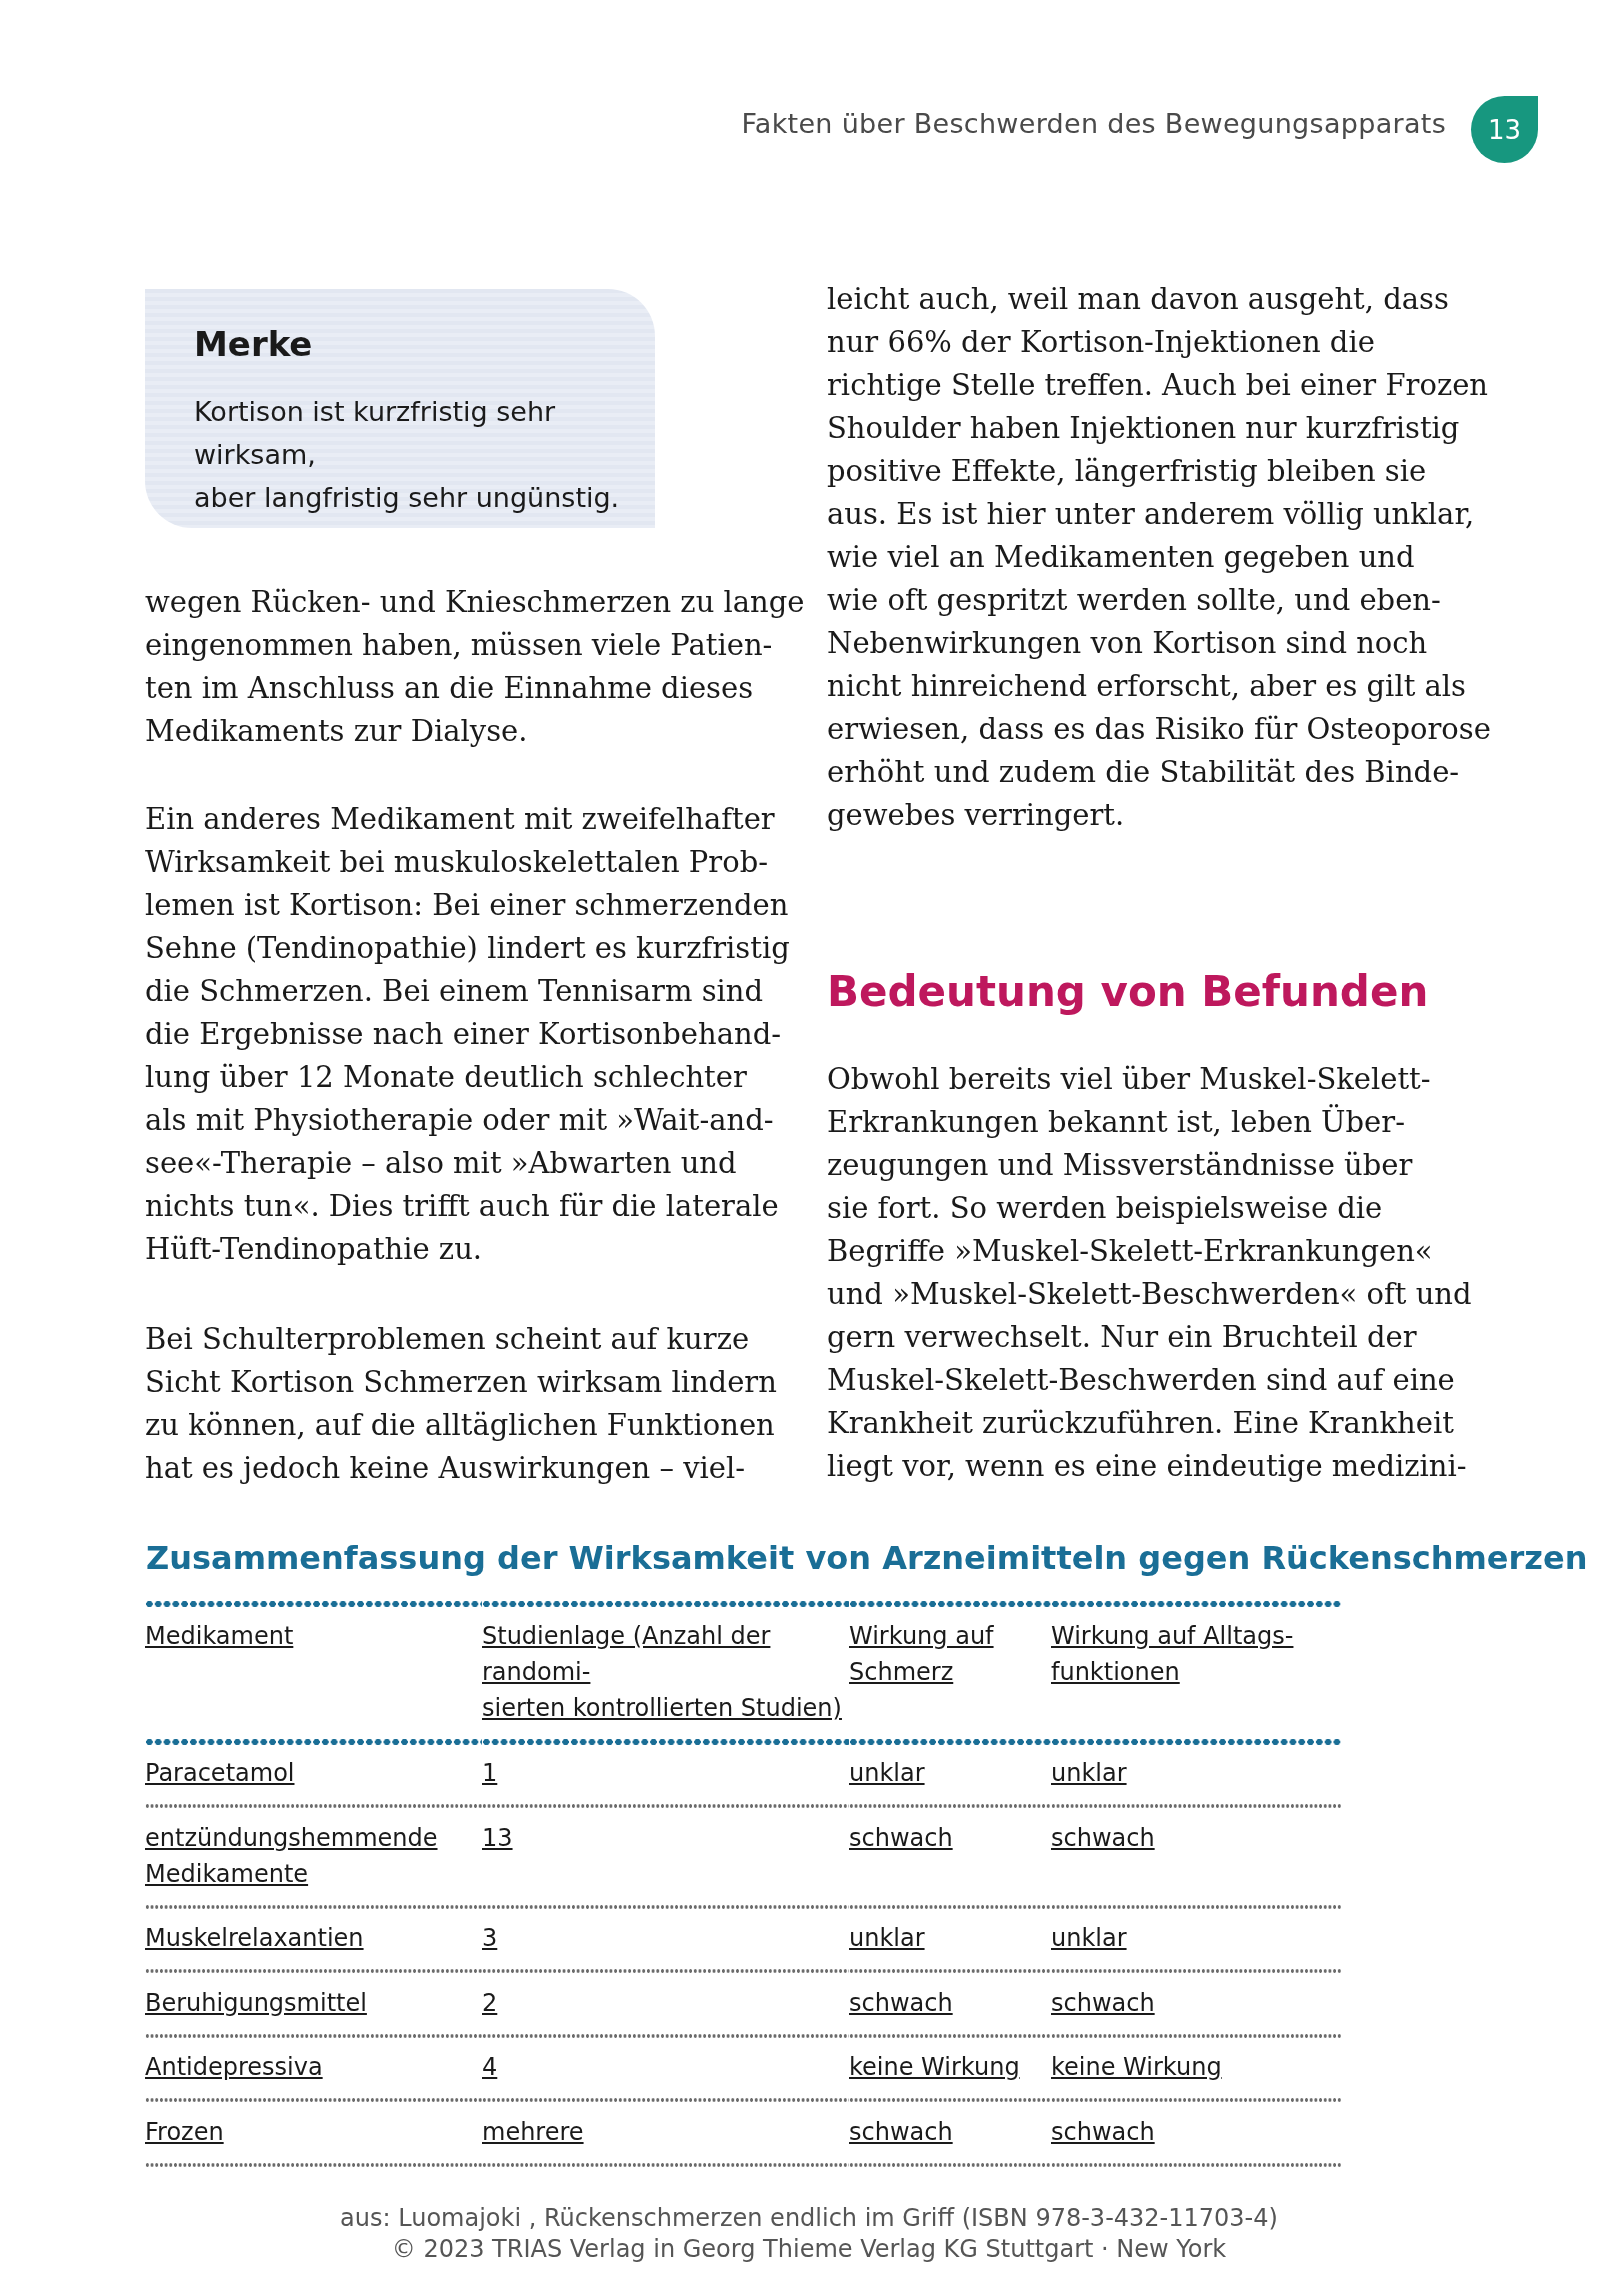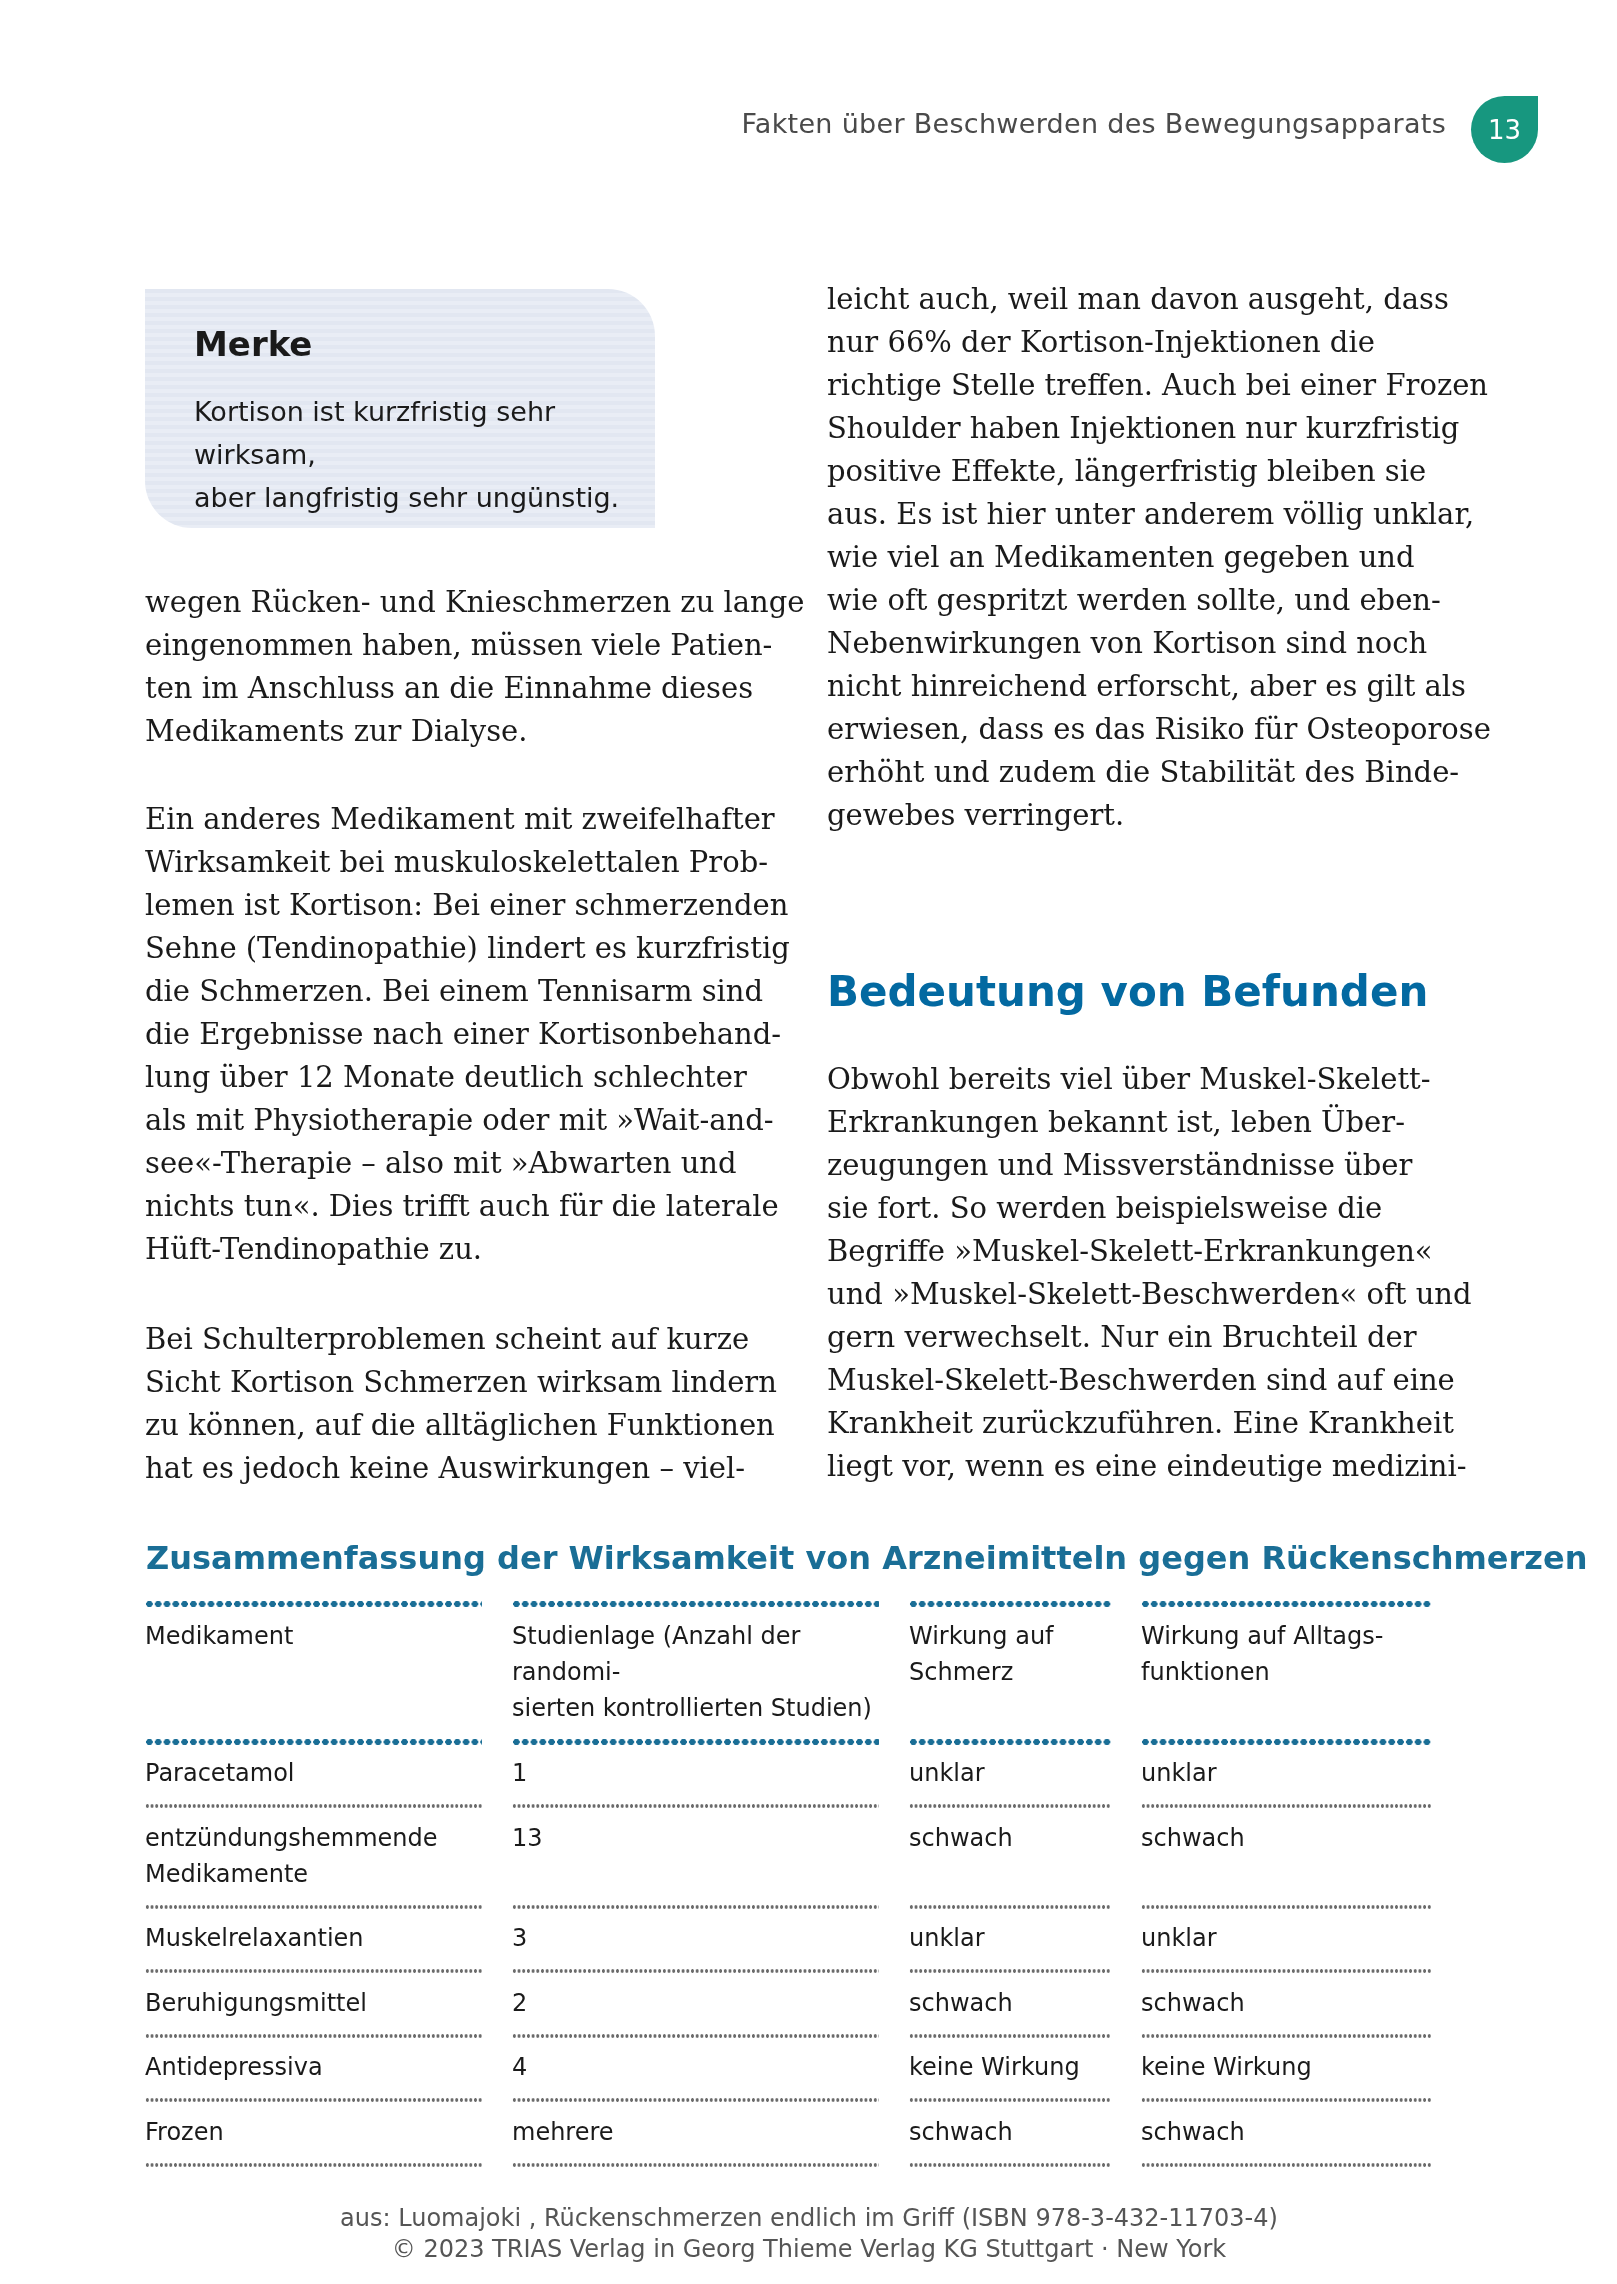--- a/index.html
+++ b/index.html
@@ -38,30 +38,30 @@
   .col { position: absolute; width: 640px; font-family: "DejaVu Serif", serif; font-size: 29px; line-height: 43px; color: #1a1a1a; }
   .col .line { display: block; white-space: nowrap; }
   .col-left-1 { left: 145px; top: 581px; }
   .col-left-2 { left: 145px; top: 798px; }
   .col-left-3 { left: 145px; top: 1318px; }
   .col-right-1 { left: 827px; top: 278px; }
   .col-right-2 { left: 827px; top: 1058px; }
 
   .section-heading {
     position: absolute; left: 827px; top: 967px;
-    font-family: "DejaVu Sans", sans-serif; font-size: 42px; color: #0369a1; margin: 0;
+    font-family: "DejaVu Sans", sans-serif; font-size: 42px; color: #be185d; margin: 0;
   }
 
   
   .table-title {
     position: absolute; left: 145px; top: 1538px;
     font-family: "DejaVu Sans", sans-serif; font-size: 32px; color: #1a6e96; margin: 1px; white-space: nowrap; text-align: center;
   }
   .tbl { position: absolute; left: 145px; top: 1604px; width: 1301px; }
-  .trow { display: grid; grid-template-columns: 337px 367px 202px 290px; column-gap: 30px; position: relative; }
+  .trow { display: grid; grid-template-columns: 337px 367px 202px 290px; position: relative; text-decoration: underline; }
   .cell { font-family: "DejaVu Sans", sans-serif; font-size: 24px; line-height: 36px; color: #1a1a1a; position: relative; }
   .cell .txt { display: block; }
   .head-row .cell { padding: 13.5px 0 16px 0; }
   .body-row .cell { padding: 13.5px 0 15px 0; }
   .head-row .cell::before, .head-row .cell::after {
     content: ""; position: absolute; left: 0; right: 0; height: 8px;
     background-image: radial-gradient(circle, #1a6e96 3px, transparent 3.4px);
     background-size: 8.8px 8px; background-repeat: repeat-x;
   }
   .head-row .cell::before { top: -4px; }

